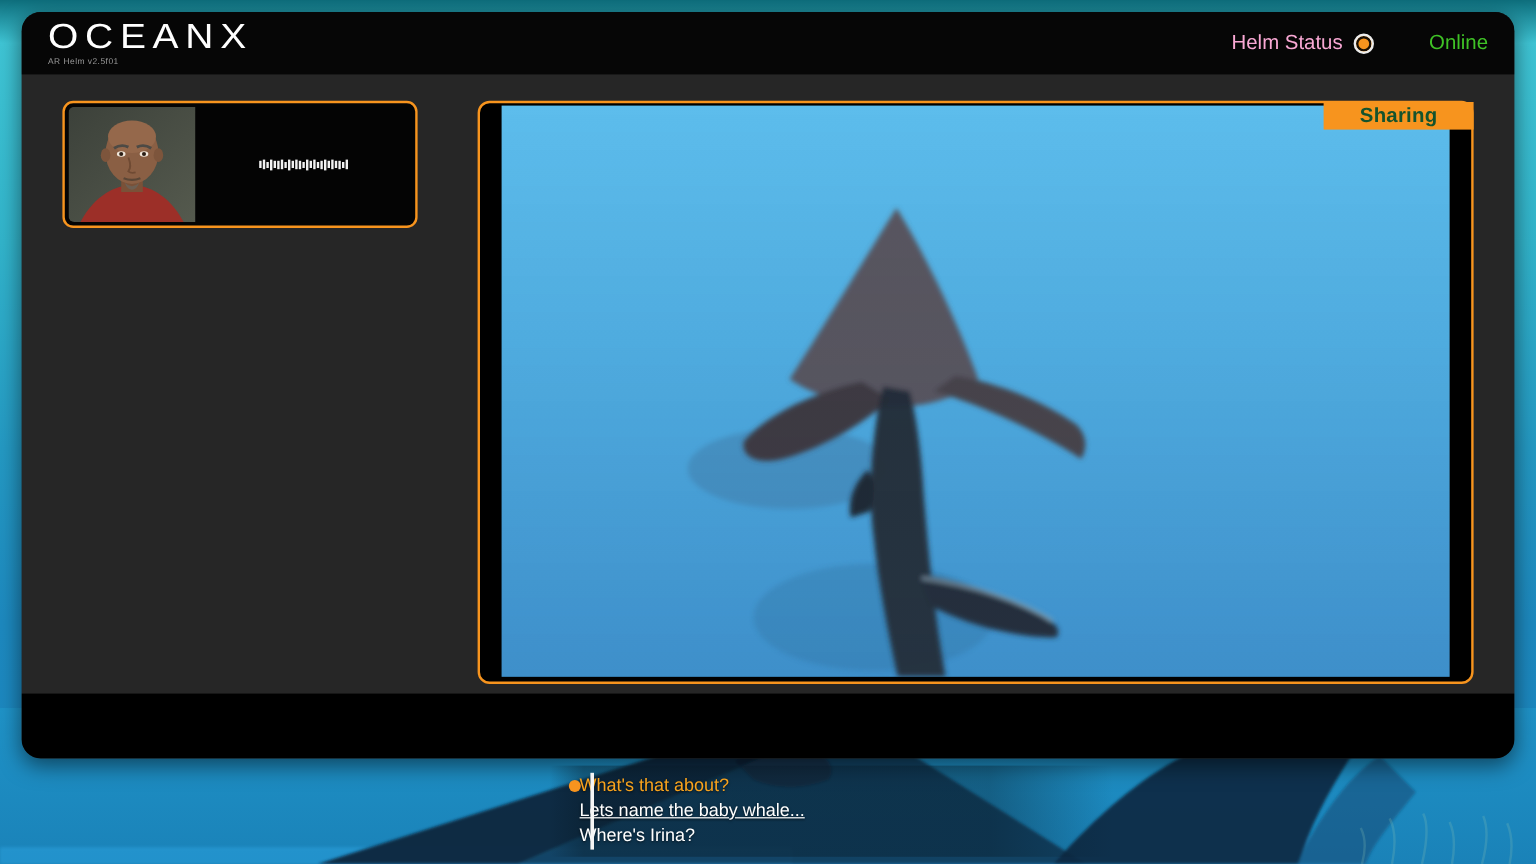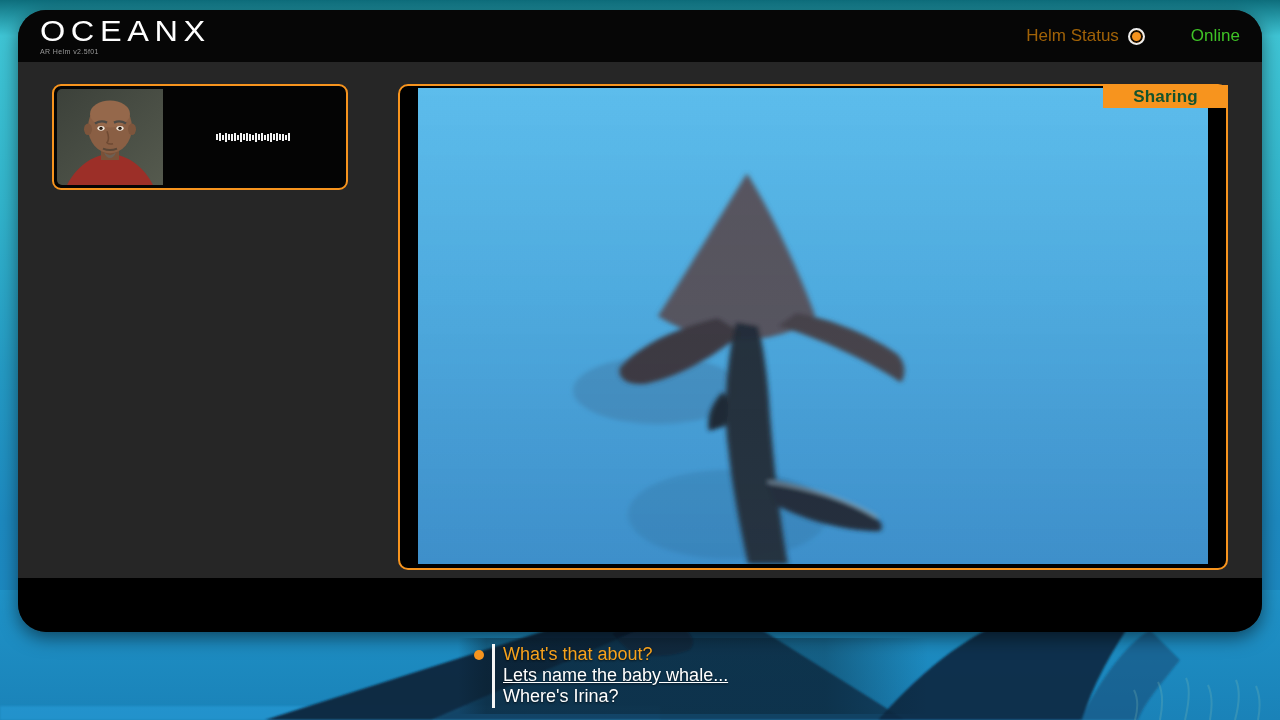--- a/index.html
+++ b/index.html
@@ -6,32 +6,32 @@
   .stage{
     position:relative;width:1280px;height:720px;overflow:hidden;
     font-family:"Liberation Sans",sans-serif;
     background:linear-gradient(180deg,#0e6e7c 0%,#3fc5d5 5%,#32b4cb 28%,#2499c3 52%,#1d89bf 72%,#1a85c0 100%);
   }
   
   .scene{position:absolute;left:0;bottom:0;width:1280px;height:130px;}
   
   .window{
     position:absolute;left:18px;top:10px;width:1244px;height:622px;
-    background:#262626;border-radius:28px;overflow:hidden;
+    background:#262626;border-radius:16px;overflow:hidden;
     box-shadow:0 6px 18px rgba(0,0,0,.5);
   }
   .topbar{
     position:absolute;left:0;top:0;right:0;height:52px;background:#060606;
     display:flex;align-items:center;justify-content:space-between;padding:0 22px;box-sizing:border-box;
   }
   .logo-block{display:flex;flex-direction:column;line-height:1;}
   .logo{color:#ffffff;font-size:29px;font-weight:500;letter-spacing:5px;transform:scale(1.12,1);transform-origin:left center;}
   .logo-sub{color:#9a9a9a;font-size:7px;letter-spacing:.4px;margin-top:2px;}
   .status{display:flex;align-items:center;gap:9px;}
-  .status-label{color:#a16207;font-size:17px;font-weight:300;}
+  .status-label{color:#f9a8d4;font-size:17px;font-weight:300;}
   .status-icon{
     width:13px;height:13px;border-radius:50%;background:#f7941e;
     border:2px solid #ececec;box-shadow:inset 0 0 0 2px rgba(0,0,0,.9);
   }
   .status-value{color:#3fc226;font-size:17px;font-weight:400;margin-left:37px;}
   .window-bottom{position:absolute;left:0;right:0;bottom:0;height:54px;background:#000;}
   
   .participant-card{
     position:absolute;left:34px;top:74px;width:296px;height:106px;
     background:#040404;border:2px solid #f7941e;border-radius:9px;
@@ -56,21 +56,21 @@
     color:#14532d;font-size:17px;font-weight:700;display:flex;align-items:center;justify-content:center;
     z-index:6;letter-spacing:.2px;
   }
   
   .subtitle-block{
     position:absolute;left:458px;top:638px;width:470px;height:76px;
     background:linear-gradient(90deg,rgba(8,26,38,0) 0%,rgba(8,26,38,.38) 6%,rgba(8,26,38,.38) 78%,rgba(8,26,38,0) 100%);
   }
   .subtitle-dot{position:absolute;left:16px;top:12px;width:10px;height:10px;border-radius:50%;background:#f7941e;}
   .subtitle-bar{position:absolute;left:34px;top:6px;bottom:6px;width:3px;background:#f5f5f5;}
-  .subtitle-lines{margin-left:45px;padding-top:6px;font-size:18px;line-height:21px;
+  .subtitle-lines{margin-left:25px;padding-top:6px;font-size:15px;line-height:21px;
     text-shadow:0 1px 2px rgba(0,0,0,.65);font-weight:400;}
 </style>
 </head>
 <body>
 
 <div class="stage">
 
   <div class="scene">
     <svg viewBox="0 0 1280 130" preserveAspectRatio="none">
       <defs>

